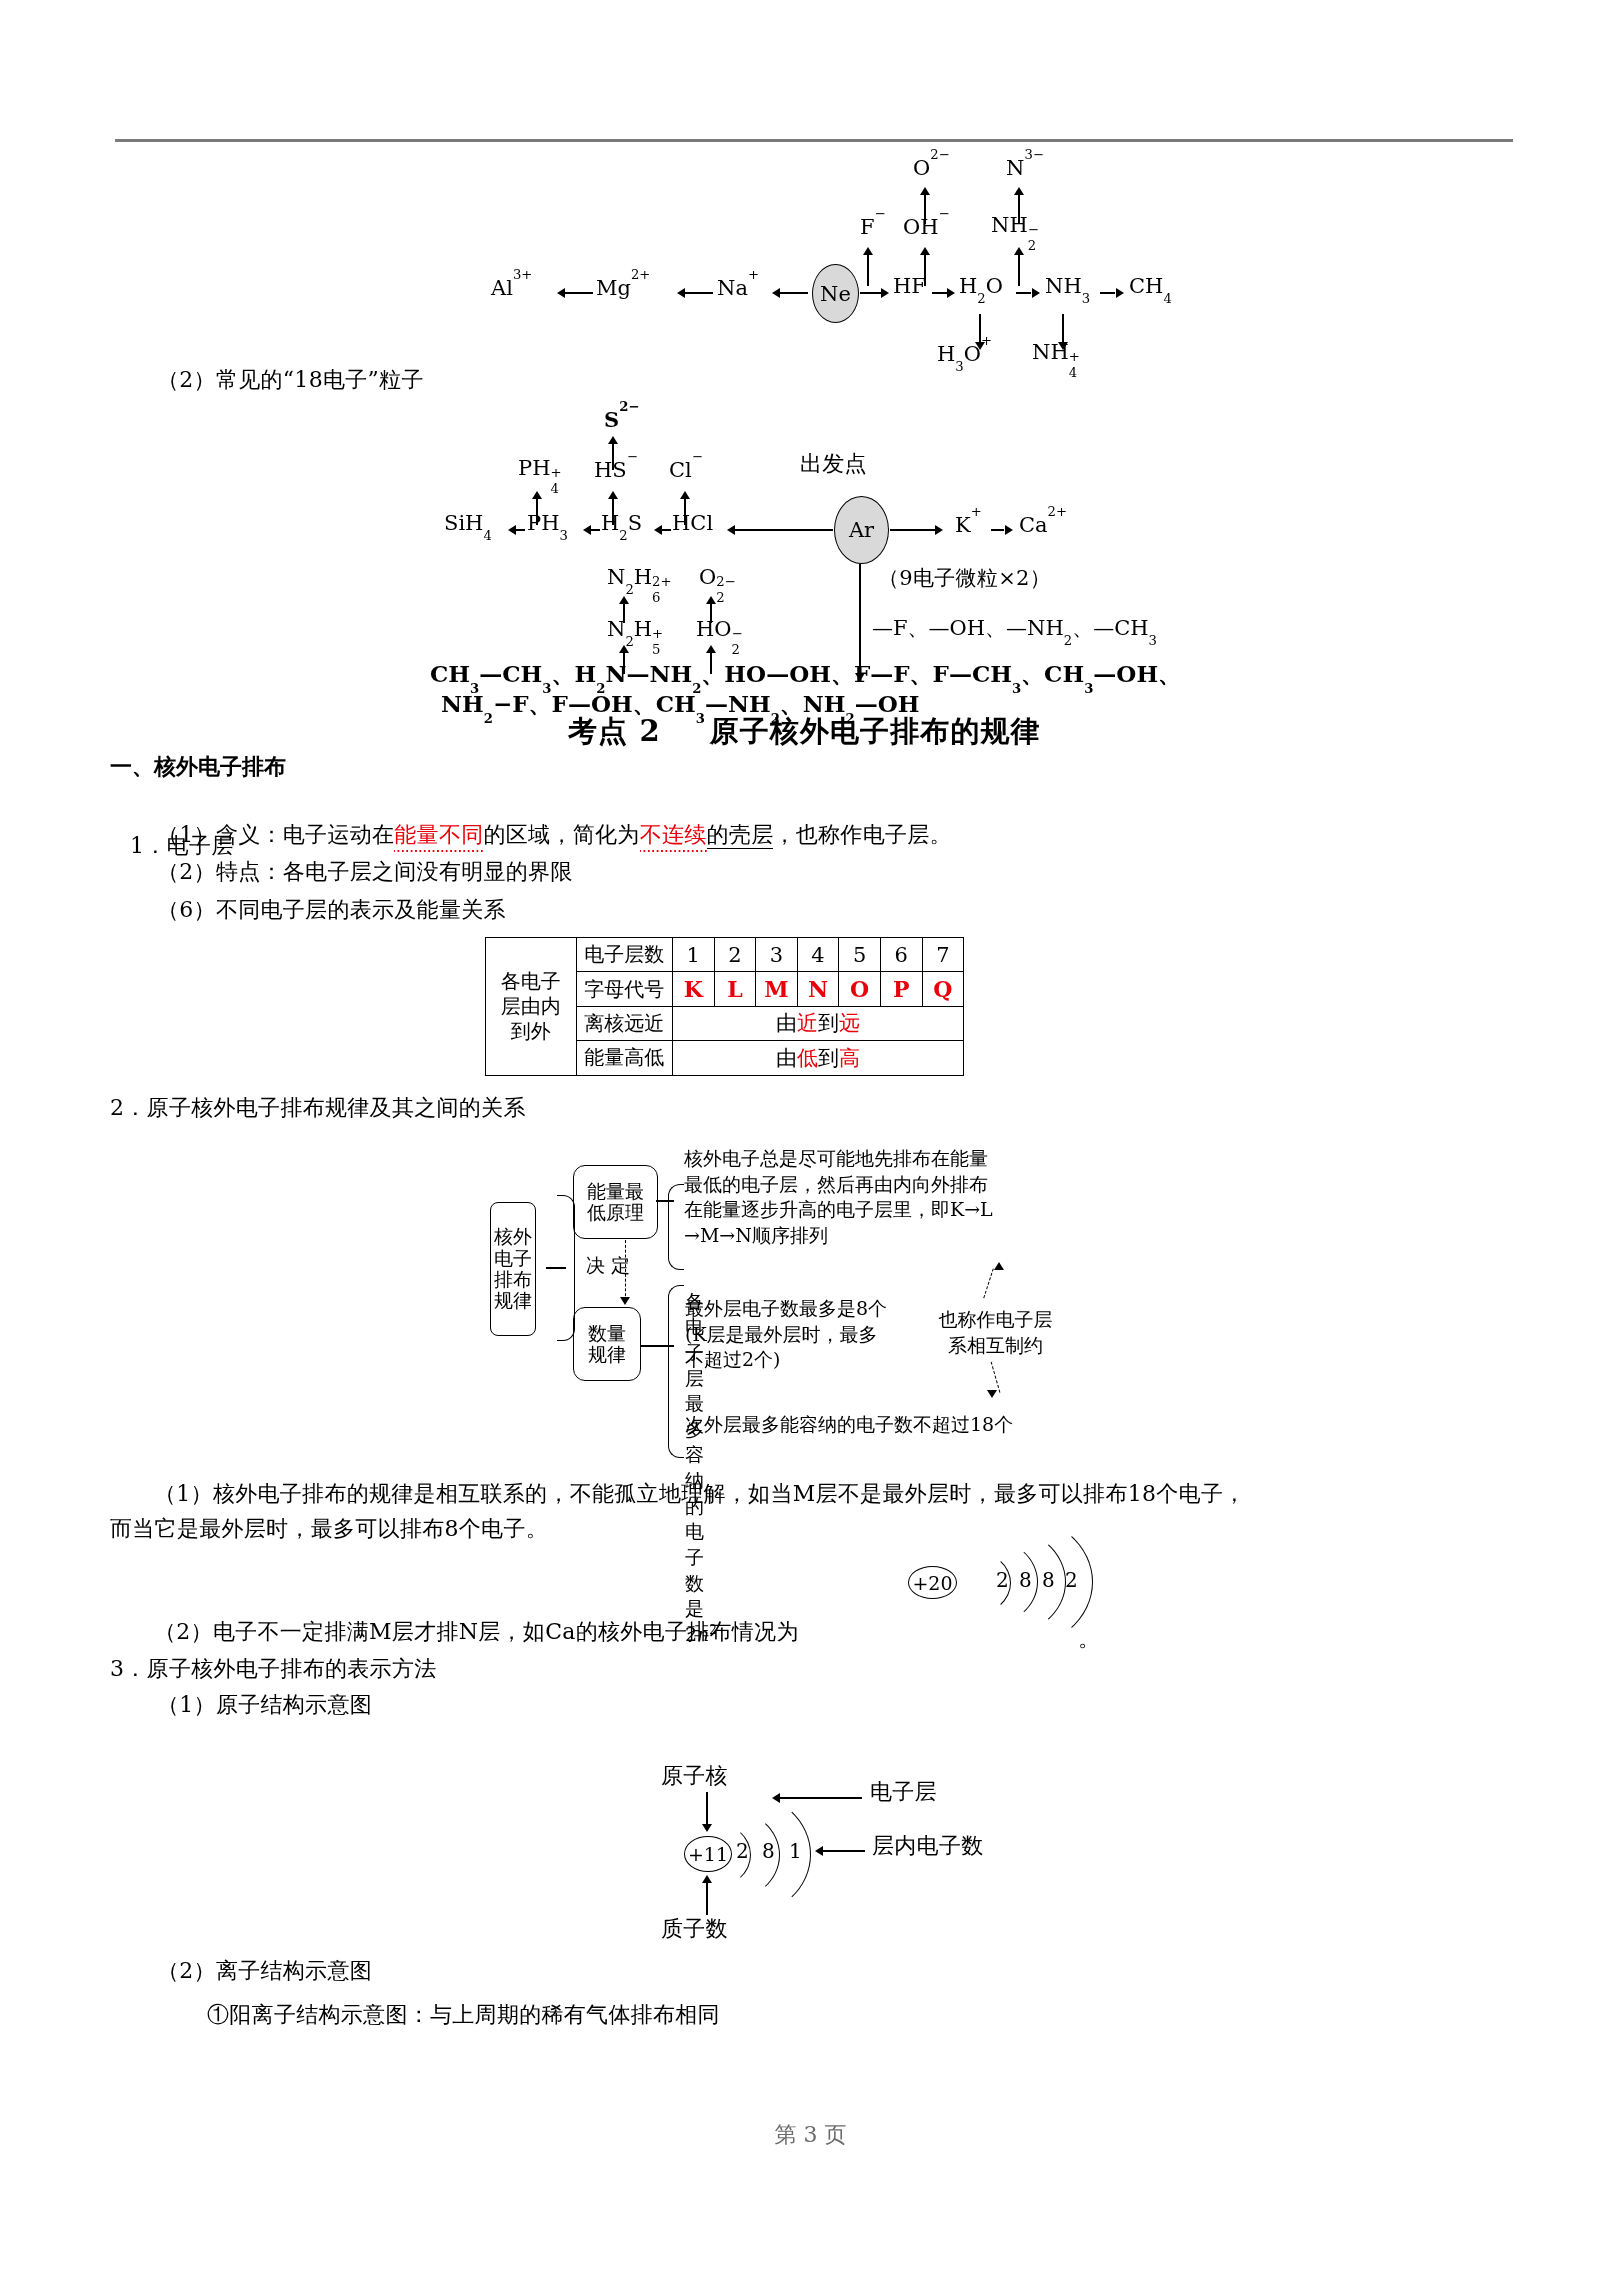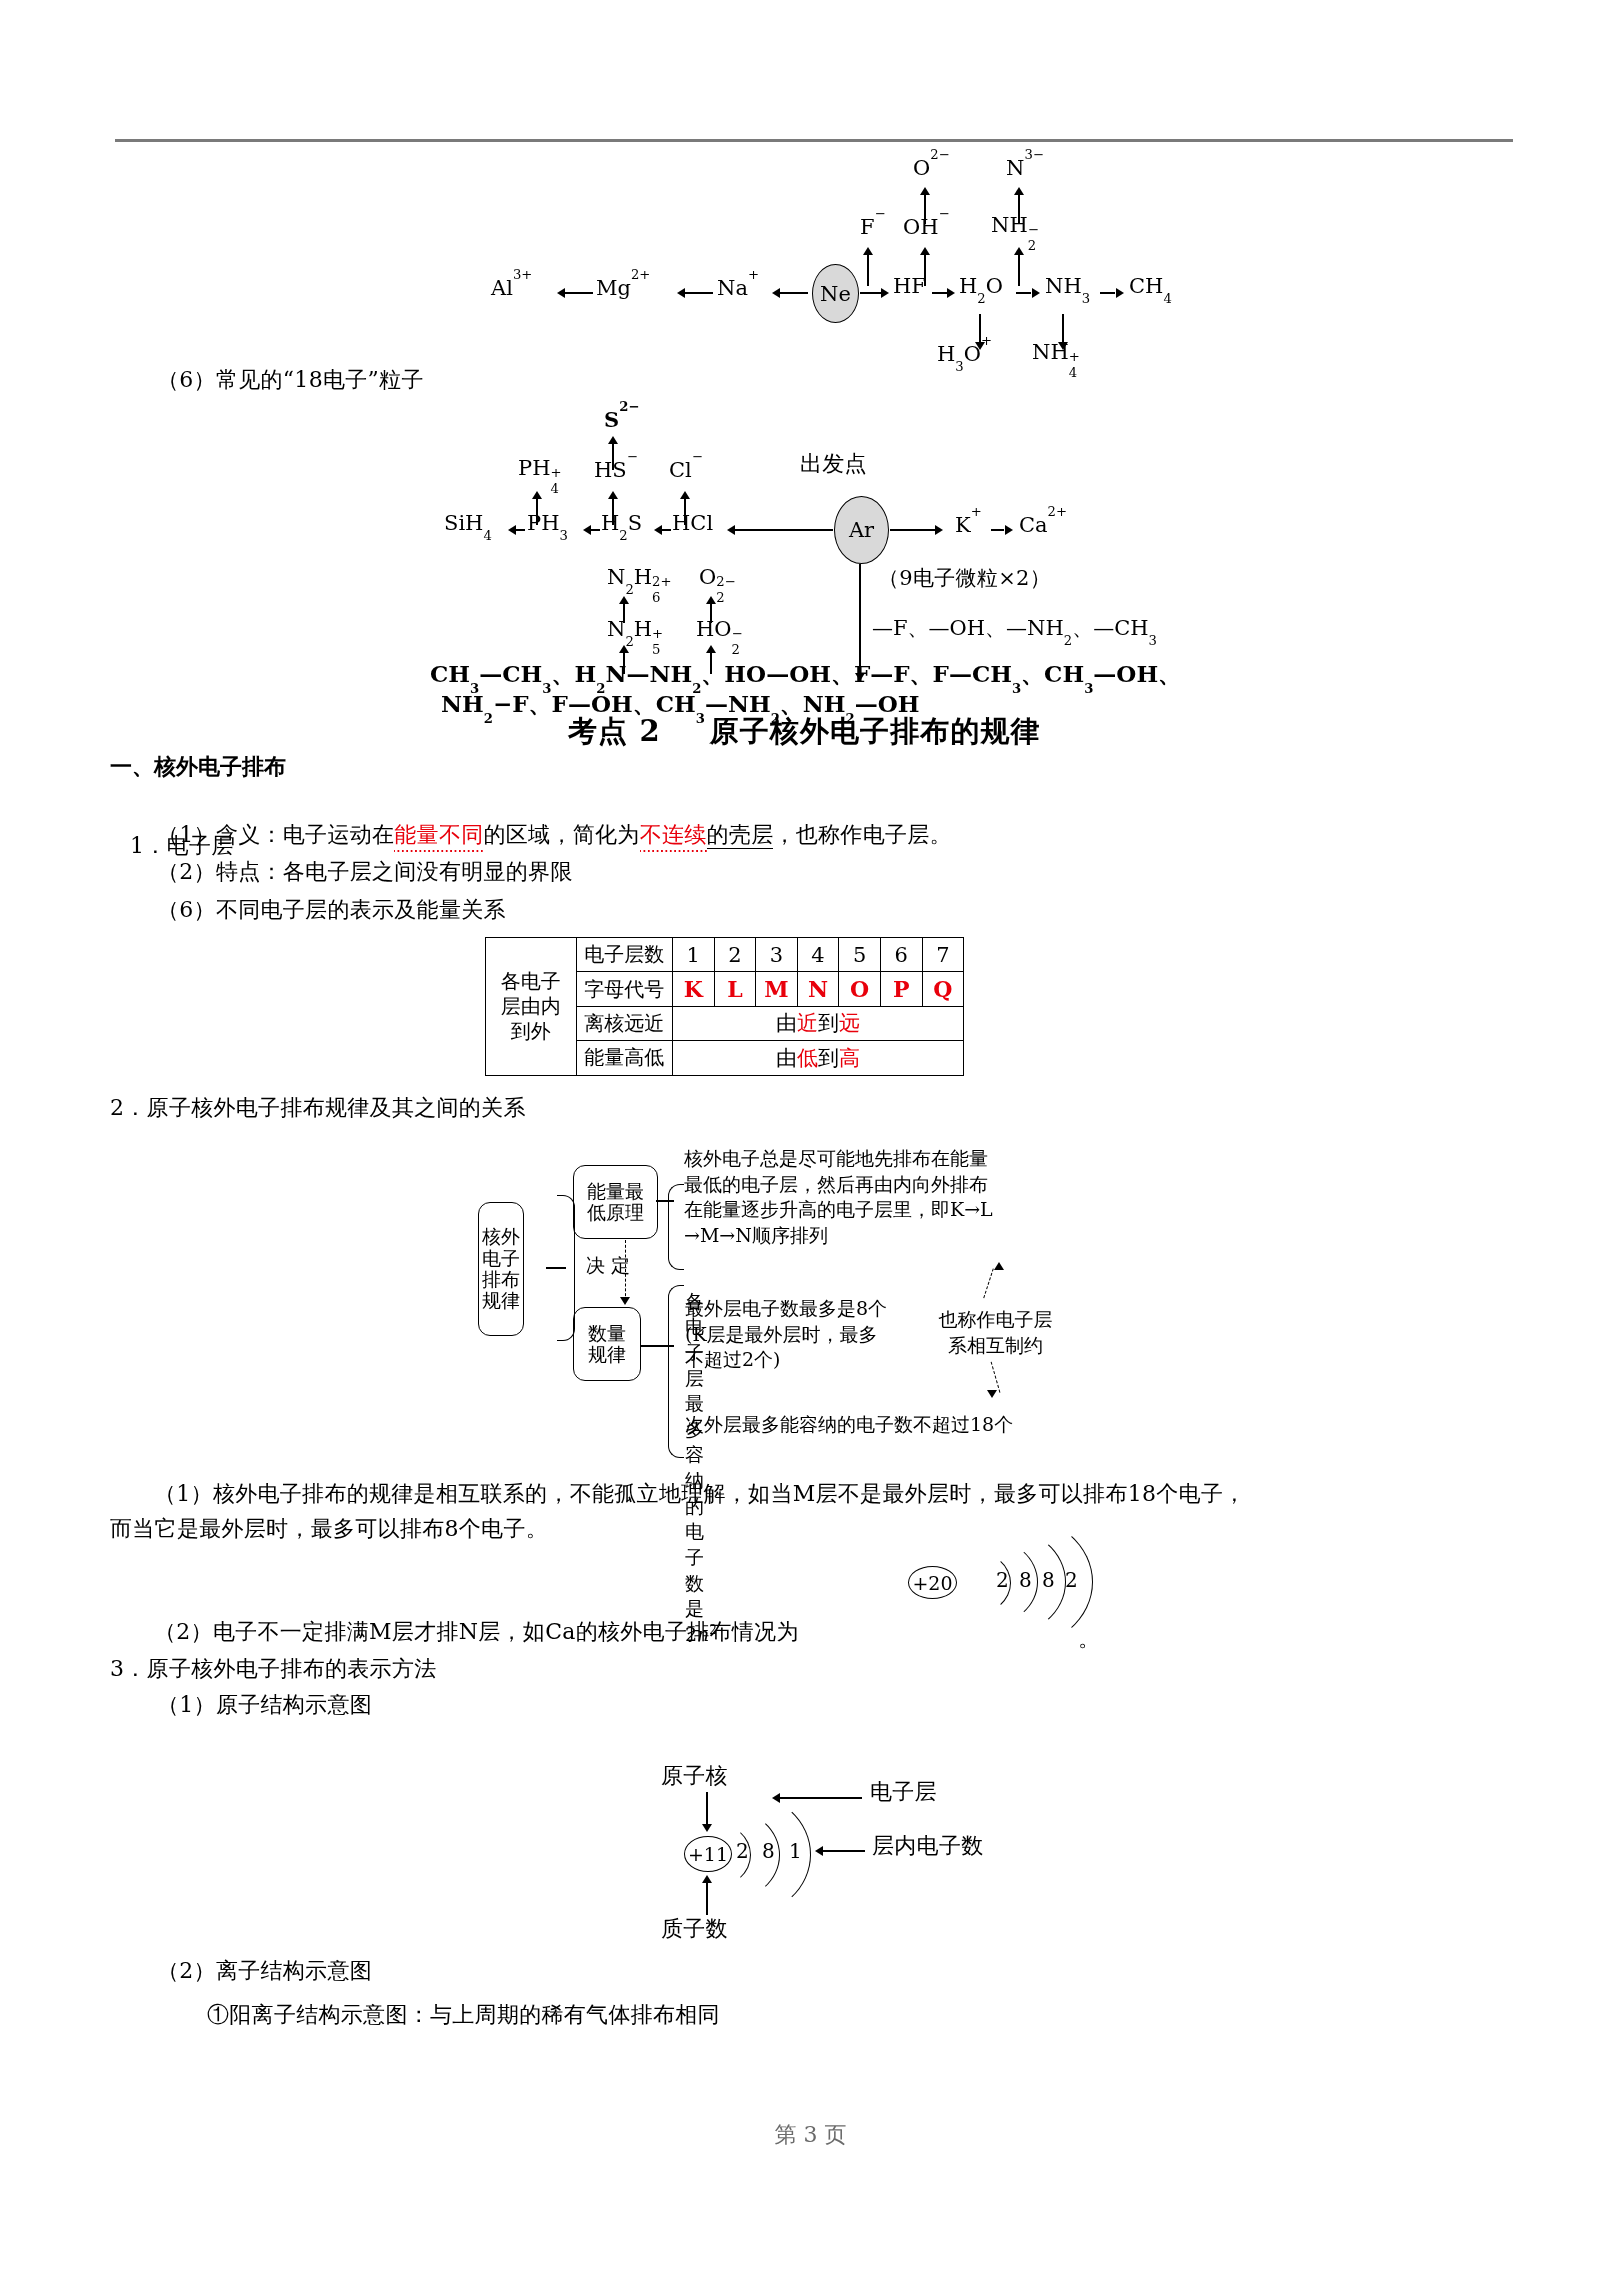--- a/index.html
+++ b/index.html
@@ -145,21 +145,21 @@
 
     <div class="arr" style="left:979px;top:314px;width:2.2px;height:29px;"></div>
     <div class="arrh ah-d" style="left:975px;top:342px;"></div>
     <div class="arr" style="left:1062px;top:314px;width:2.2px;height:29px;"></div>
     <div class="arrh ah-d" style="left:1058px;top:342px;"></div>
 
     <div class="tx chem" style="left:937px;top:342px;">H<span class="sub">3</span>O<span class="sup">+</span></div>
     <div class="tx chem" style="left:1032px;top:342px;">NH<span class="supsub"><i class="u">+</i><i class="d">4</i></span></div>
   </div>
 
-  <div class="tx body-t" style="left:157px;top:369px;">（6）常见的“18电子”粒子</div>
+  <div class="tx body-t" style="left:157px;top:369px;">（2）常见的“18电子”粒子</div>
 
   <div class="dg" style="left:0;top:0;">
 
     <div class="tx chem bold" style="left:604px;top:408px;">S<span class="sup">2−</span></div>
     <div class="arr" style="left:612px;top:441px;width:2.2px;height:29px;"></div>
     <div class="arrh ah-u" style="left:608px;top:436px;"></div>
 
     <div class="tx chem" style="left:518px;top:458px;">PH<span class="supsub"><i class="u">+</i><i class="d">4</i></span></div>
     <div class="tx chem" style="left:594px;top:458px;">HS<span class="sup">−</span></div>
     <div class="tx chem" style="left:669px;top:458px;">Cl<span class="sup">−</span></div>
@@ -279,21 +279,21 @@
         <span>由</span><span class="red">低</span><span>到</span><span class="red">高</span>
       </td>
     </tr>
   </tbody>
     </table>
 
   <div class="tx body-t" style="left:110px;top:1097px;">2．原子核外电子排布规律及其之间的关系</div>
 
   <div class="dg" style="left:0;top:0;">
 
-    <div class="fbox" style="left:478px;top:1202px;width:44px;height:132px;">
+    <div class="fbox" style="left:490px;top:1202px;width:44px;height:132px;border-radius:8px;">
       <span style="white-space:pre-line;">核外
 电子
 排布
 规律</span>
     </div>
 
     <div class="fline" style="left:546px;top:1267px;width:20px;height:1.7px;"></div>
     <div class="fbrace2" style="left:557px;top:1195px;width:16.5px;height:144px;"></div>
 
     <div class="fbox" style="left:573px;top:1165px;width:83px;height:72px;">

